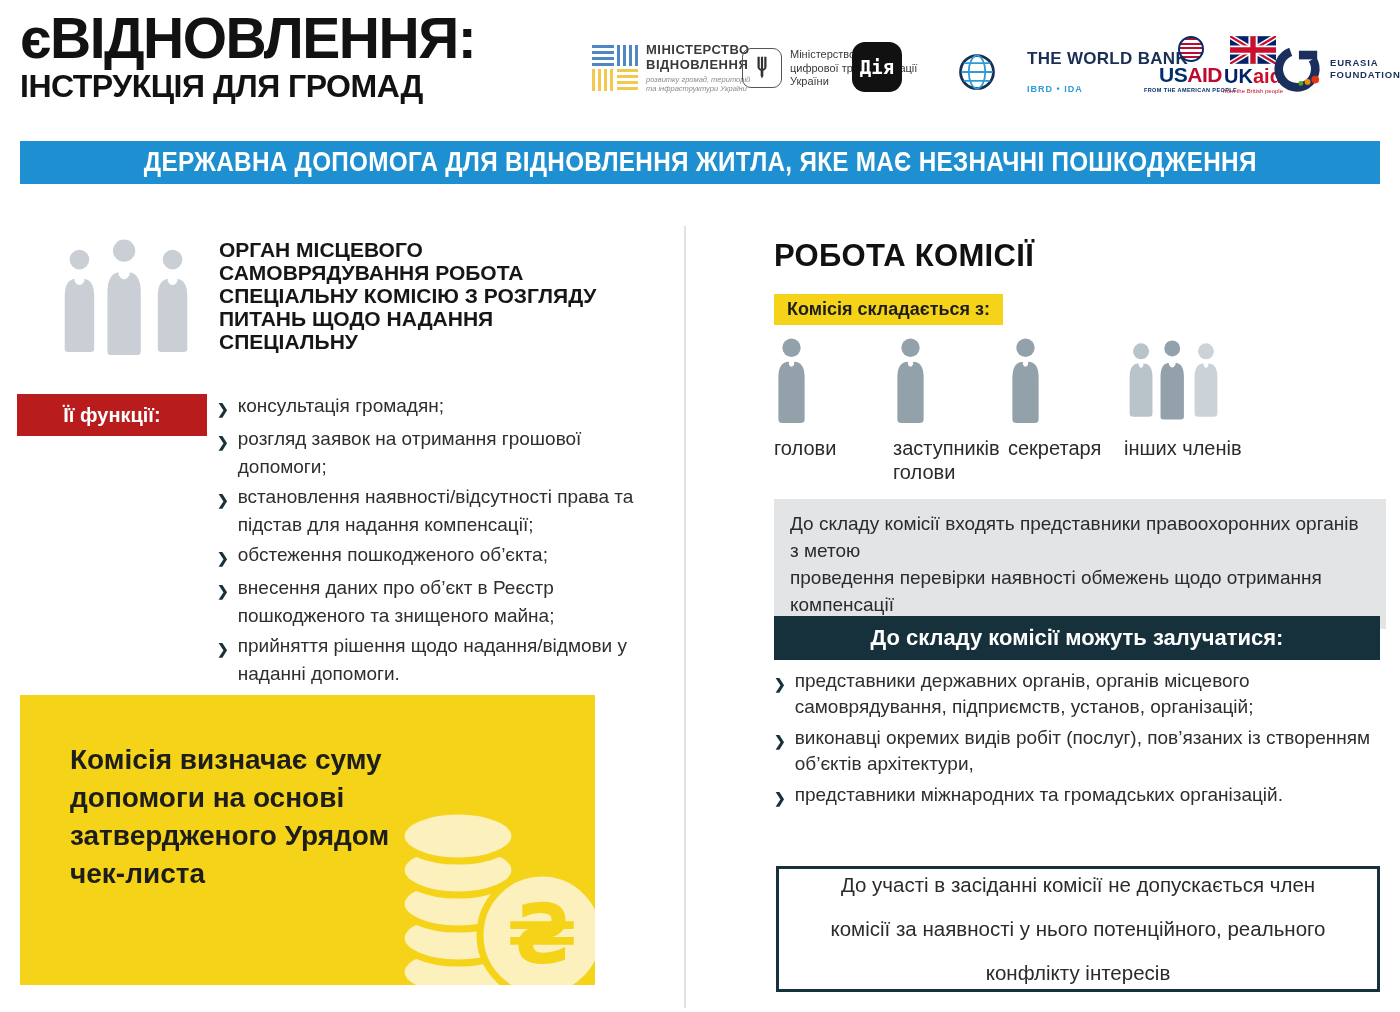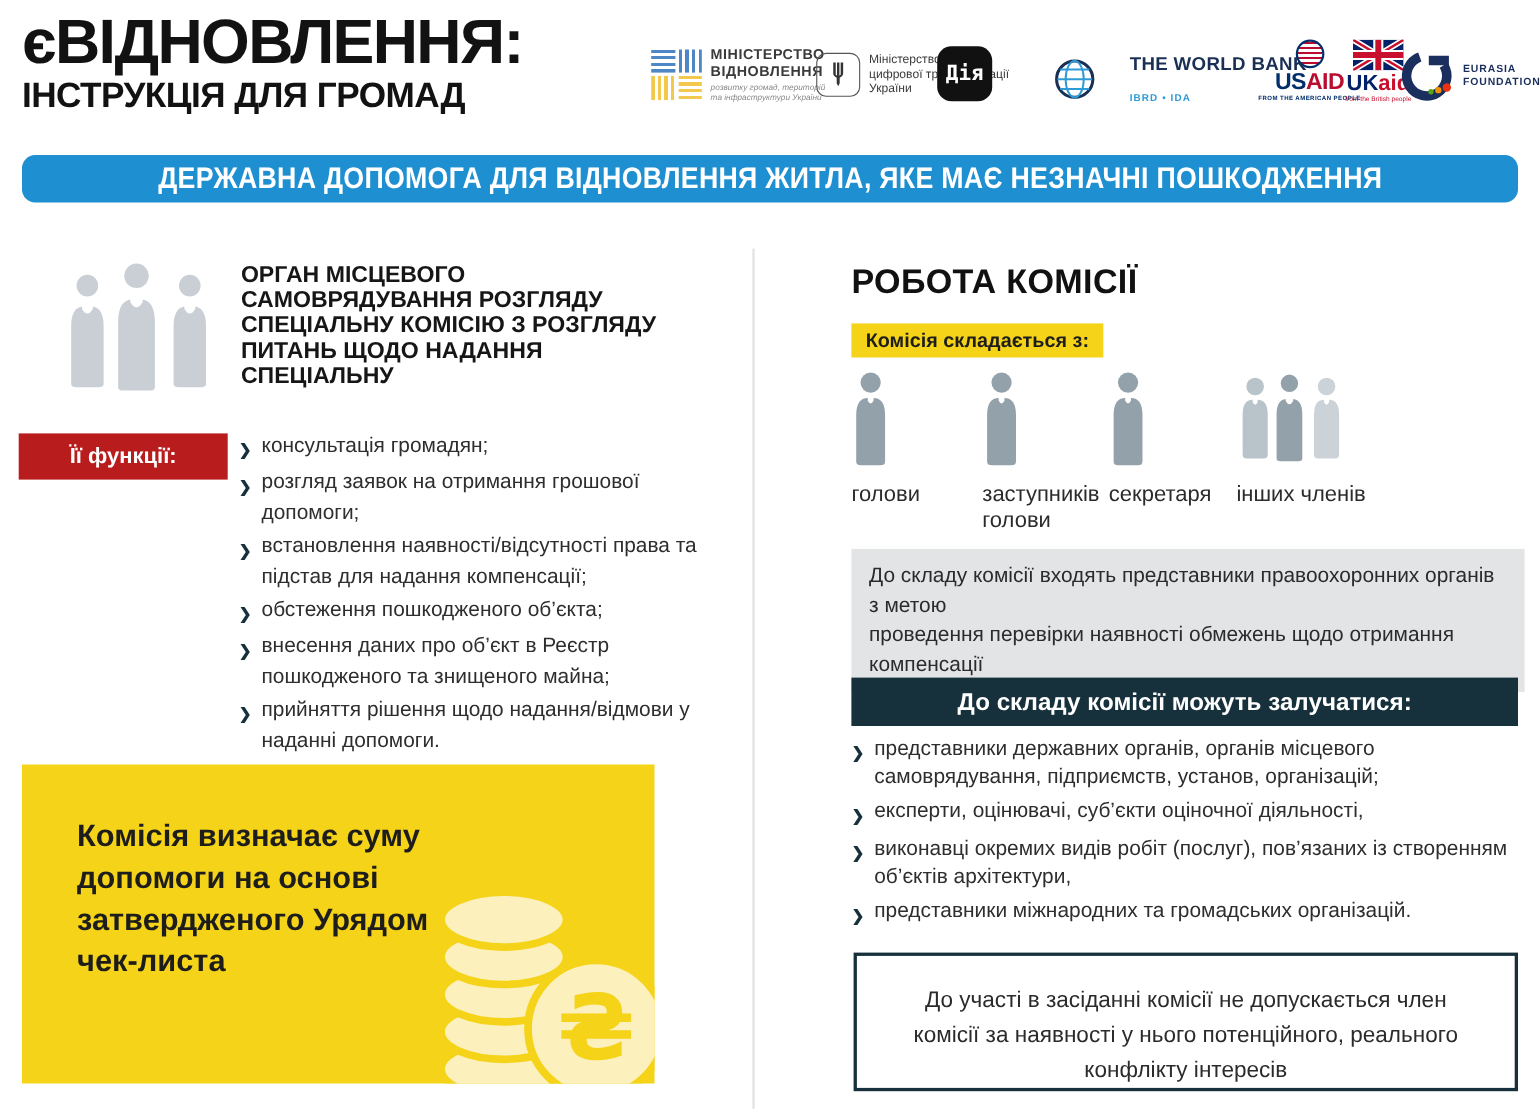--- a/index.html
+++ b/index.html
@@ -32,21 +32,21 @@
   .usaid-us{color:#002f6c;} .usaid-aid{color:#ba0c2f;}
   .usaid-tag{font-size:5.5px;font-weight:bold;color:#002f6c;letter-spacing:0.4px;}
   .ukaid{flex-direction:column;gap:2px;align-items:center;}
   .ukaid-word{font-size:20px;font-weight:bold;line-height:20px;}
   .uk-uk{color:#012169;} .uk-aid{color:#C8102E;}
   .ukaid-tag{font-size:6px;color:#C8102E;}
   .eura-name{font-size:9.5px;font-weight:bold;color:#1b2f5e;letter-spacing:0.8px;line-height:12px;}
 
   
   .banner{position:absolute;left:20px;top:141px;width:1360px;height:43px;background:#1e8fd0;
-          display:flex;align-items:center;justify-content:center;border-radius:12px;}
+          display:flex;align-items:center;justify-content:center;}
   .banner span{display:inline-block;transform:scaleX(0.9);color:#fff;font-weight:bold;font-size:27px;
           letter-spacing:0.3px;white-space:nowrap;}
 
   
   .group-icon{position:absolute;left:50px;top:234px;}
   .left-heading{position:absolute;left:219px;top:238px;}
   .left-heading div{font-size:21px;font-weight:bold;line-height:23px;color:#161616;}
   .func-label{position:absolute;left:17px;top:394px;width:190px;height:42px;background:#b91c1c;
           display:flex;align-items:center;justify-content:center;color:#fff;font-weight:bold;font-size:20px;}
   .func-list{position:absolute;left:217px;top:392px;width:452px;}
@@ -67,21 +67,21 @@
   .member{position:absolute;top:338px;}
   .member .mlabel{margin-top:8px;font-size:20px;color:#2b2b2b;line-height:24px;}
   .m1{left:774px;} .m2{left:893px;width:120px;} .m3{left:1008px;} .m4{left:1124px;}
   .note-box{position:absolute;left:774px;top:499px;width:580px;background:#e3e4e6;padding:11px 16px;}
   .note-box div{font-size:19px;line-height:27px;color:#2b2b2b;}
   .involve-banner{position:absolute;left:774px;top:616px;width:606px;height:44px;background:#17313c;
           display:flex;align-items:center;justify-content:center;color:#fff;font-weight:bold;font-size:22px;}
   .involve-list{position:absolute;left:774px;top:668px;width:616px;}
   .involve-list .bullet-item{font-size:19px;line-height:26px;margin-bottom:5px;}
   .conflict-box{position:absolute;left:776px;top:866px;width:598px;height:120px;border:3px solid #17313c;
-          background:#fff;display:flex;flex-direction:column;align-items:center;justify-content:flex-end;}
+          background:#fff;display:flex;flex-direction:column;align-items:center;justify-content:space-between;}
   .conflict-box div{font-size:20.5px;line-height:32px;color:#2b2b2b;text-align:center;}
 </style>
 </head>
 <body>
 
 <div class="page">
 
   <svg width="0" height="0" style="position:absolute" aria-hidden="true">
     <defs>
       <g id="person">
@@ -191,21 +191,21 @@
       <g fill="#c9cfd5" stroke="#fff" stroke-width="3">
         <use href="#person" transform="translate(8,14) scale(1.15)"></use>
         <use href="#person" transform="translate(106,14) scale(1.15)"></use>
         <use href="#person" transform="translate(52,3) scale(1.3)"></use>
       </g>
     </svg>
   </div>
 
   <div class="left-heading">
     <div>ОРГАН МІСЦЕВОГО</div>
-    <div>САМОВРЯДУВАННЯ РОЗГЛЯДУ</div>
+    <div>САМОВРЯДУВАННЯ РОБОТА</div>
     <div>СПЕЦІАЛЬНУ КОМІСІЮ З РОЗГЛЯДУ</div>
     <div>ПИТАНЬ ЩОДО НАДАННЯ</div>
     <div>СПЕЦІАЛЬНУ</div>
   </div>
 
   <div class="func-label">Її функції:</div>
 
   <div class="func-list">
     <div class="bullet-item">
         <span class="blt"></span>
@@ -292,24 +292,20 @@
 
   <div class="involve-banner">До складу комісії можуть залучатися:</div>
 
   <div class="involve-list">
     <div class="bullet-item">
         <span class="blt"></span>
         <span>представники державних органів, органів місцевого самоврядування, підприємств, установ, організацій;</span>
       </div>
     <div class="bullet-item">
         <span class="blt"></span>
-        <span>експерти, оцінювачі, суб’єкти оціночної діяльності,</span>
-      </div>
-    <div class="bullet-item">
-        <span class="blt"></span>
         <span>виконавці окремих видів робіт (послуг), пов’язаних із створенням об’єктів архітектури,</span>
       </div>
     <div class="bullet-item">
         <span class="blt"></span>
         <span>представники міжнародних та громадських організацій.</span>
       </div>
   </div>
 
   <div class="conflict-box">
     <div>До участі в засіданні комісії не допускається член</div>

